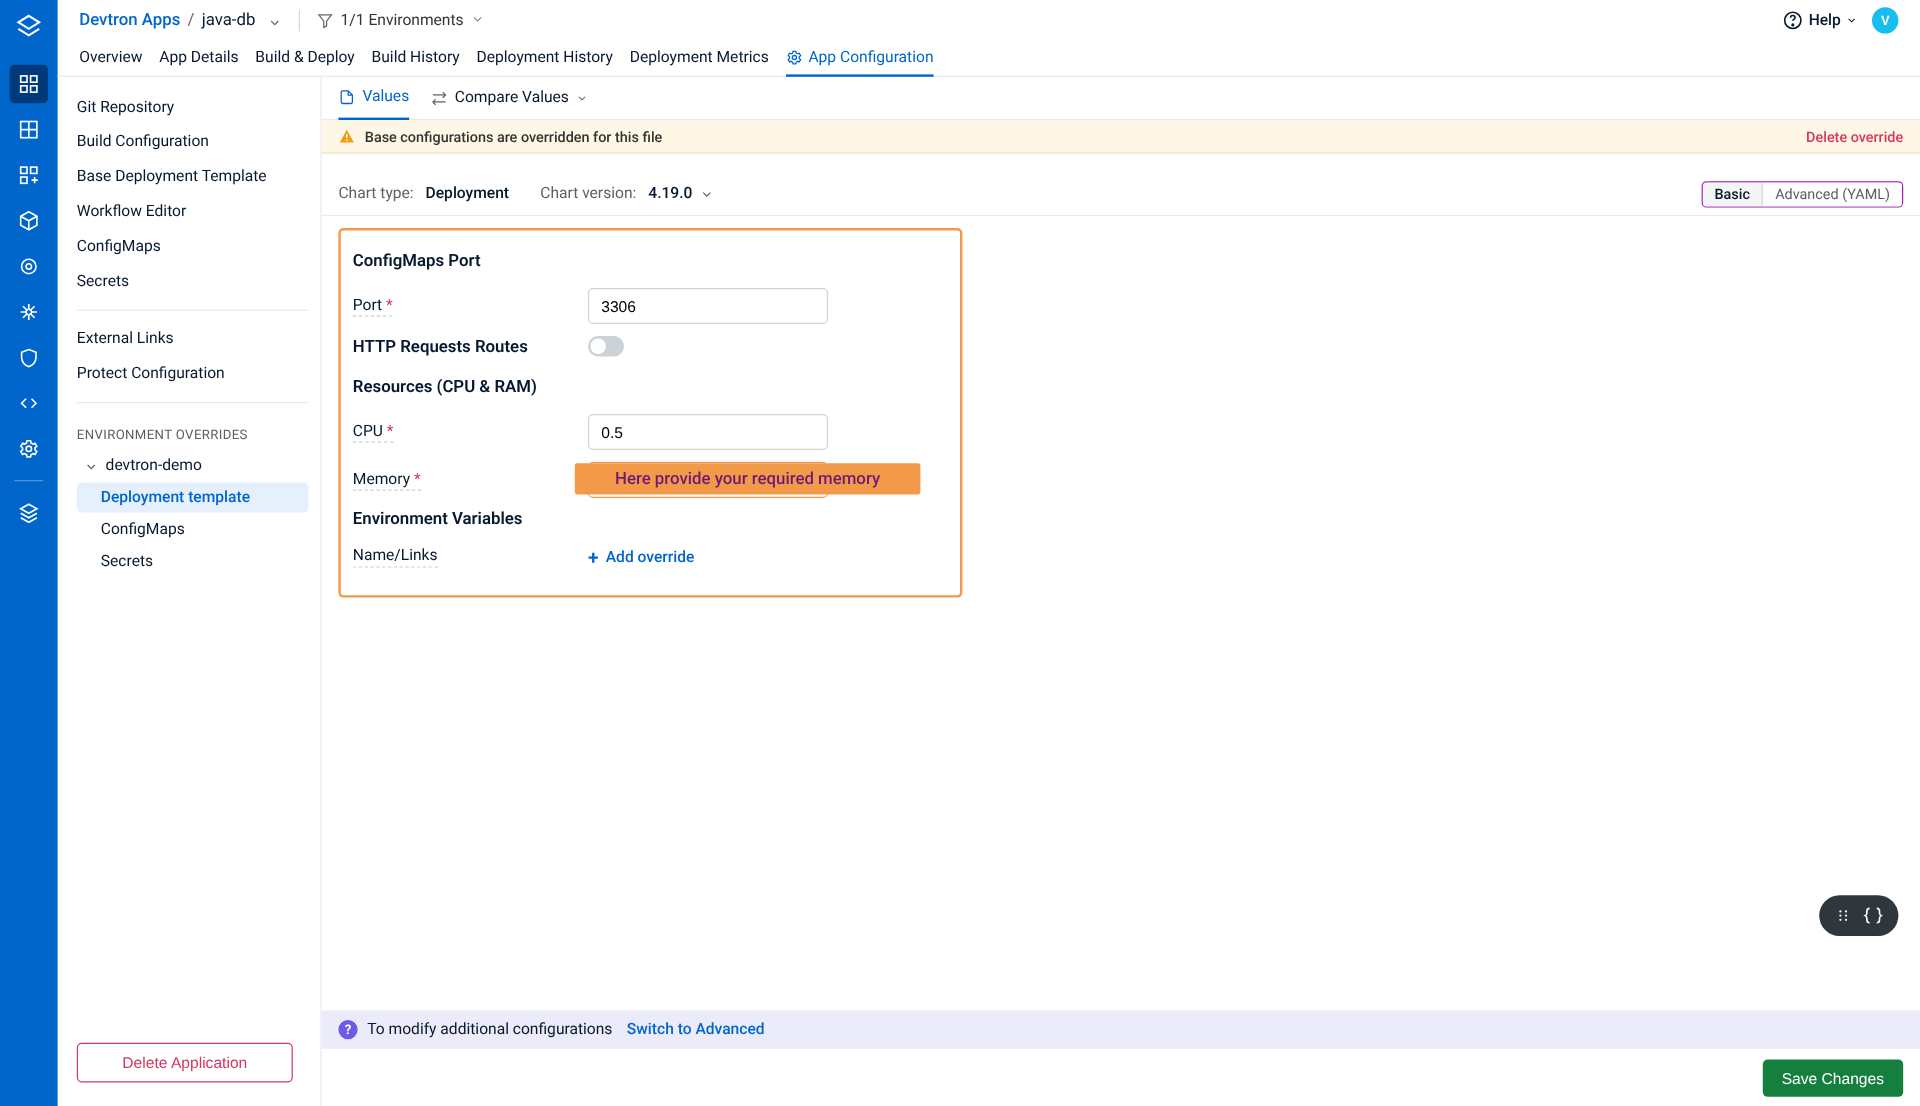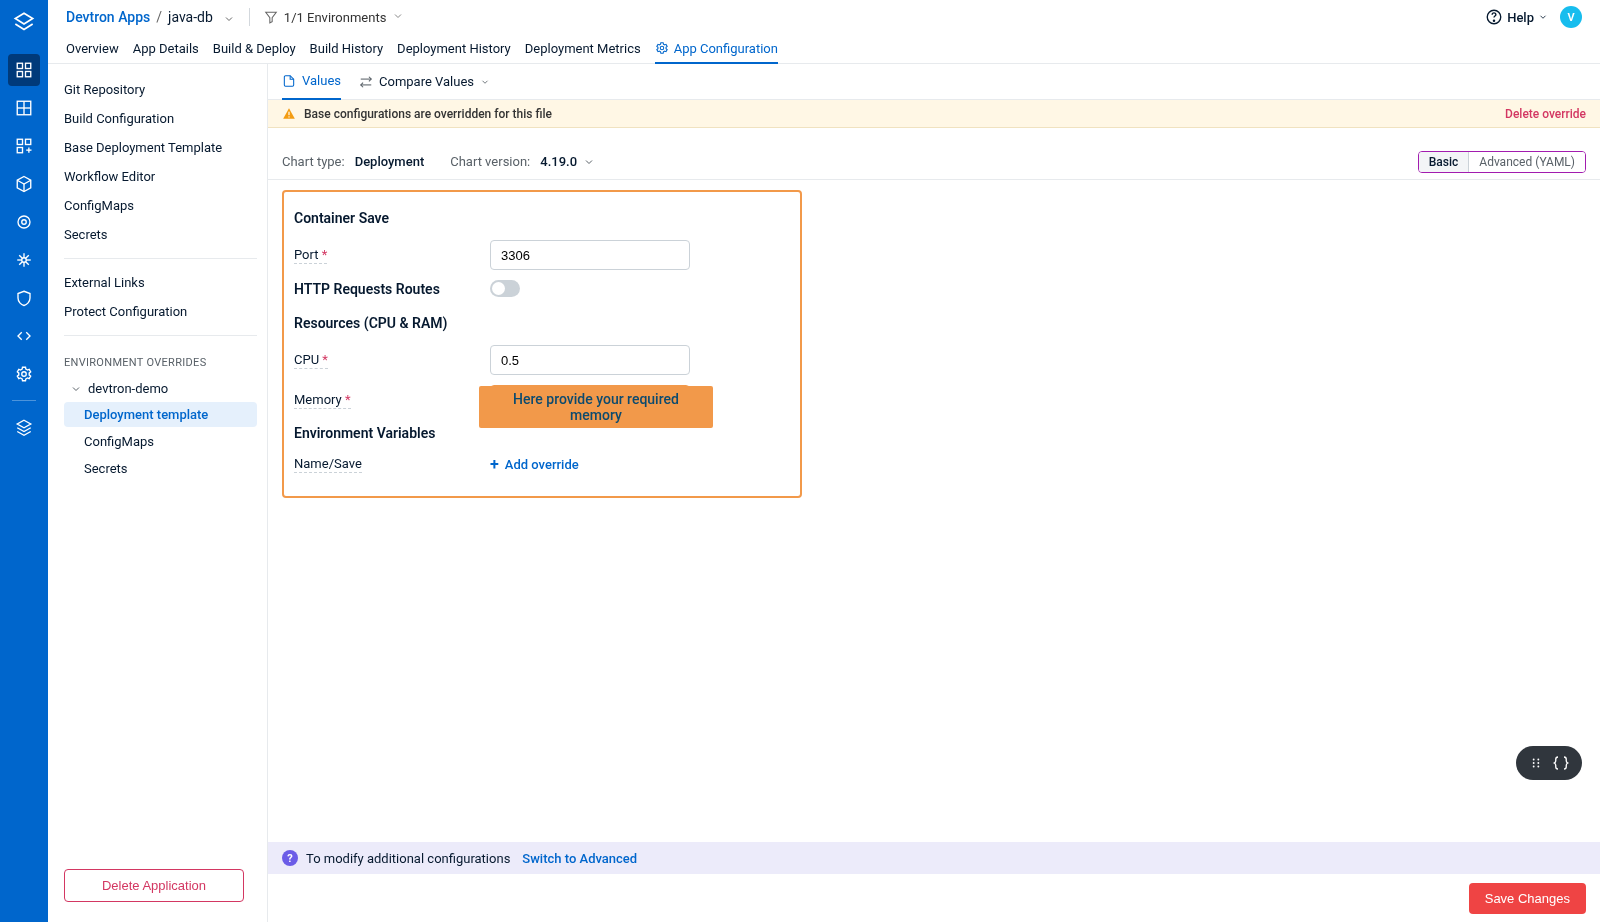--- a/index.html
+++ b/index.html
@@ -57,28 +57,28 @@
 .highlight-box { border:2px solid #f2994a; border-radius:4px; padding:18px 10px 22px; width:520px; position:relative;}
 .sec-title { font-weight:600; font-size:14px; margin-bottom:14px;}
 .frow { display:flex; align-items:center; margin-bottom:10px;}
 .flabel { width:196px; font-size:13px; color:#06192f; border-bottom:1px dashed #cbd2d8; display:inline-block; padding-bottom:1px; width:fit-content;}
 .flabel-wrap { width:196px;}
 .req { color:#d33762; }
 .finput { width:200px; height:30px; border:1px solid #cbd2d8; border-radius:4px; padding:0 10px; font-size:13px; background:#fff;}
 .finput.hl { border:1.5px solid #f2994a;}
 .toggle { width:30px; height:17px; background:#cbd2d8; border-radius:10px; position:relative; cursor:pointer;}
 .toggle::after { content:""; position:absolute; width:13px; height:13px; background:#fff; border-radius:50%; top:2px; left:2px;}
-.callout { position:absolute; left:195px; top:194px; background:#f2994a; color:#0c4a6e; font-weight:500; padding:5px 12px; font-size:14px; width:234px; text-align:center; border-radius:2px;}
+.callout { position:absolute; left:195px; top:194px; background:#f2994a; color:#701a75; font-weight:500; padding:5px 12px; font-size:14px; width:288px; text-align:center; border-radius:2px;}
 .addvar { display:flex; align-items:center; gap:6px; color:#0066cc; font-weight:500; cursor:pointer;}
 .addvar .plus { font-size:16px; font-weight:600;}
 .info-banner { height:32px; background:#ecebfa; display:flex; align-items:center; padding:0 14px; font-size:13px; gap:8px;}
 .info-banner .qic { width:16px; height:16px; border-radius:50%; background:#6b5ce7; color:#fff; display:flex; align-items:center; justify-content:center; font-size:11px; font-weight:700;}
 .info-banner .switch-link { color:#0066cc; font-weight:500; cursor:pointer; margin-left:4px;}
 .footer { height:48px; border-top:0; display:flex; align-items:center; justify-content:flex-end; padding:0 14px;}
-.save-btn { background:#ef4444; color:#fff; border:none; border-radius:4px; padding:8px 16px; font-size:13px; font-weight:500; cursor:pointer;}
+.save-btn { background:#15803d; color:#fff; border:none; border-radius:4px; padding:8px 16px; font-size:13px; font-weight:500; cursor:pointer;}
 .floating-pill { position:absolute; right:18px; bottom:62px; width:66px; height:34px; background:#30363d; border-radius:18px; display:flex; align-items:center; justify-content:space-around; color:#fff; cursor:pointer; padding:0 8px;}
 svg { display:block; }
 </style>
 </head>
 <body>
 
 <div class="app">
 
   <div class="rail">
     <div class="logo">
@@ -292,41 +292,41 @@
               </svg>
           </span>
           <div class="seg">
             <div class="sb active">Basic</div>
             <div class="sb">Advanced (YAML)</div>
           </div>
         </div>
 
         <div class="form-area">
           <div class="highlight-box">
-            <div class="sec-title">Container Save</div>
+            <div class="sec-title">ConfigMaps Port</div>
             <div class="frow">
               <div class="flabel-wrap"><span class="flabel"><span>Port</span> <span class="req">*</span></span></div>
               <input class="finput" value="3306" style="">
             </div>
             <div class="frow" style="margin-top:6px;margin-bottom:18px;">
               <div class="flabel-wrap"><span style="font-weight:600;font-size:14px">HTTP Requests Routes</span></div>
               <div class="toggle"></div>
             </div>
             <div class="sec-title">Resources (CPU &amp; RAM)</div>
             <div class="frow">
               <div class="flabel-wrap"><span class="flabel"><span>CPU</span> <span class="req">*</span></span></div>
               <input class="finput" value="0.5" style="">
             </div>
             <div class="frow">
               <div class="flabel-wrap"><span class="flabel"><span>Memory</span> <span class="req">*</span></span></div>
               <input class="finput hl" value="15Mi" style="">
             </div>
             <div class="sec-title" style="margin-top:10px">Environment Variables</div>
             <div class="frow" style="margin-bottom:0">
-              <div class="flabel-wrap"><span class="flabel">Name/Save</span></div>
+              <div class="flabel-wrap"><span class="flabel">Name/Links</span></div>
               <div class="addvar">
                 <span class="plus">+</span>
                 <span>Add override</span>
               </div>
             </div>
             <div class="callout">Here provide your required memory</div>
           </div>
 
           <div class="floating-pill">
             <svg width="14" height="14" viewBox="0 0 24 24" fill="#fff">

